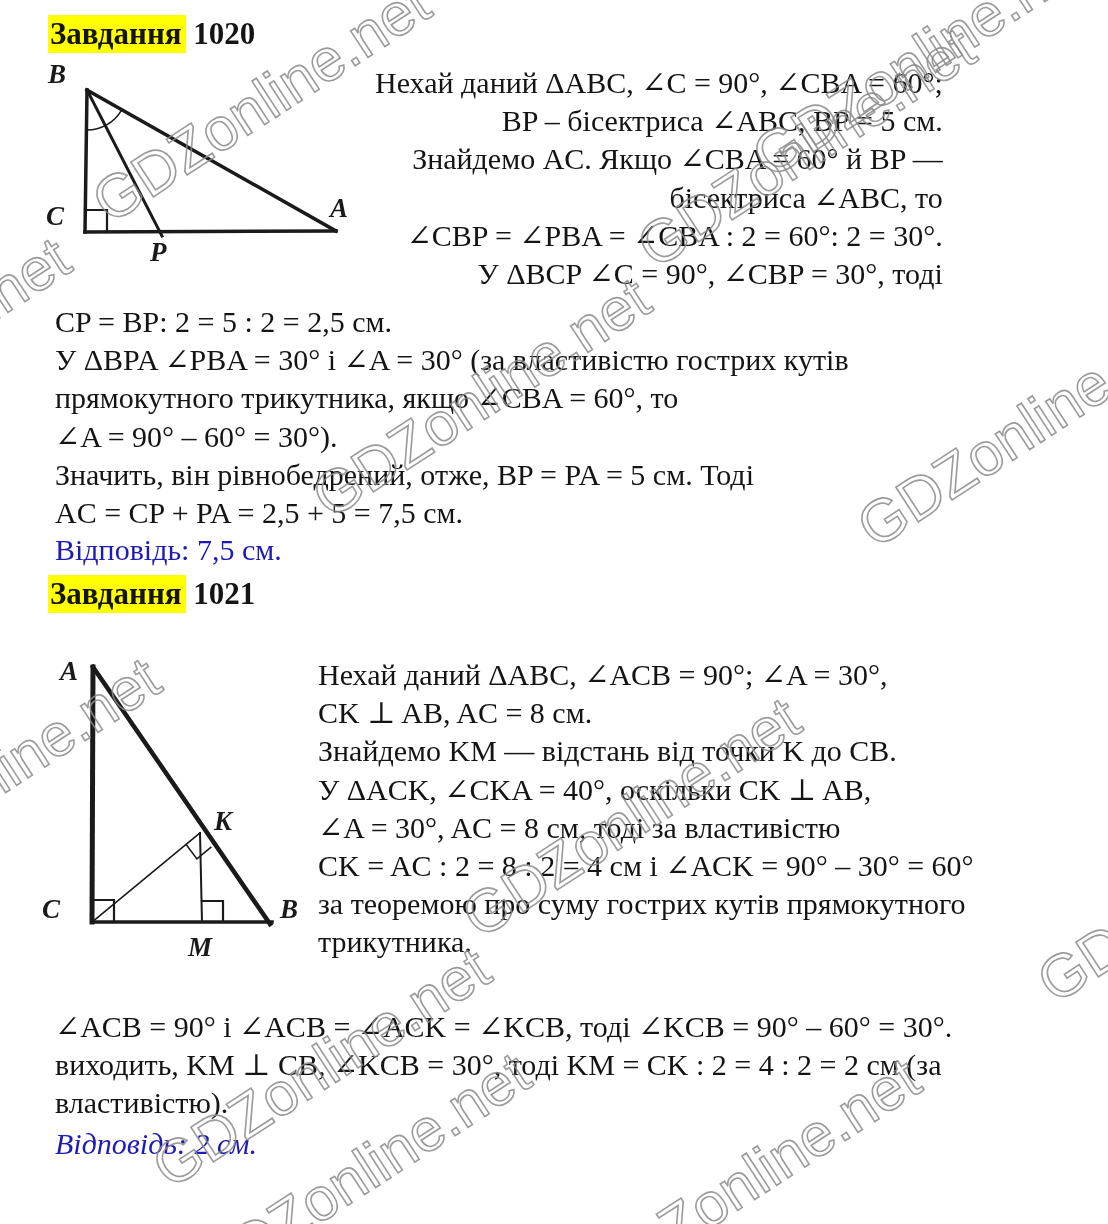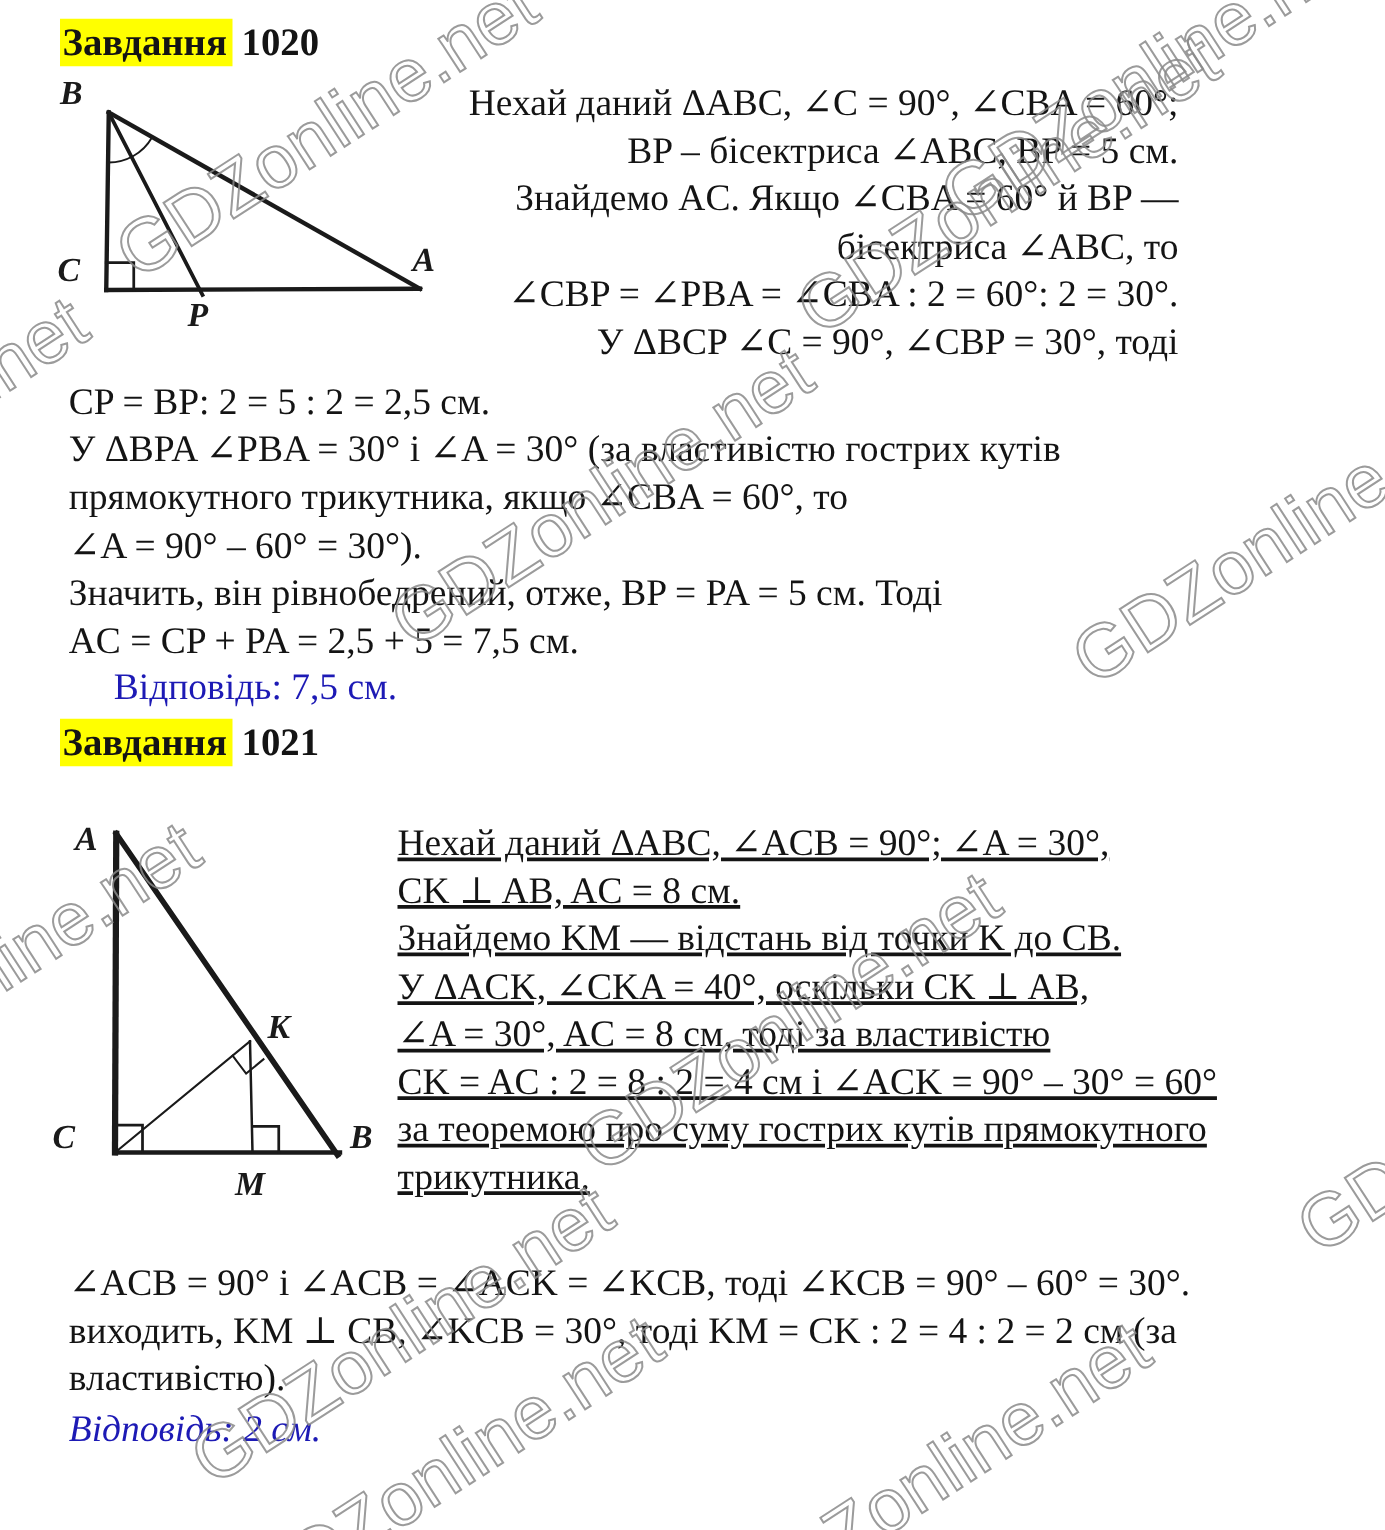--- a/index.html
+++ b/index.html
@@ -51,21 +51,21 @@
 
   <div class="tcol" style="left:55px;top:303px;">
       <div class="tline">CP = BP: 2 = 5 : 2 = 2,5 см.</div>
       <div class="tline">У ΔBPA ∠PBA = 30° і ∠A = 30° (за властивістю гострих кутів</div>
       <div class="tline">прямокутного трикутника, якщо ∠CBA = 60°, то</div>
       <div class="tline">∠A = 90° – 60° = 30°).</div>
       <div class="tline">Значить, він рівнобедрений, отже, BP = PA = 5 см. Тоді</div>
       <div class="tline">AC = CP + PA = 2,5 + 5 = 7,5 см.</div>
     </div>
 
-  <div class="answer" style="left:55px;top:533px;margin-left:36px;">Відповідь: 7,5 см.</div>
+  <div class="answer" style="left:55px;top:533px;">Відповідь: 7,5 см.</div>
 
   <div class="title" style="left:48px;top:576px;">
     <span class="hl">Завдання</span><span>&nbsp;</span><span>1021</span>
   </div>
 
   <svg class="fig" style="left:40px;top:650px;" width="290" height="320" viewBox="0 0 290 320">
     <line x1="53" y1="17" x2="52" y2="272" stroke-width="5"></line>
     <line x1="52" y1="272" x2="232" y2="272" stroke-width="3.5"></line>
     <line x1="53" y1="17" x2="230" y2="274" stroke-width="4.5"></line>
     <line x1="52" y1="272" x2="160" y2="183" stroke-width="1.6"></line>
@@ -73,21 +73,21 @@
     <path d="M52 250 L74 250 L74 272" stroke-width="2.2"></path>
     <path d="M162 251 L183 251 L183 272" stroke-width="2.2"></path>
     <path d="M146.1 194.5 L156.9 208.9 L170.8 197.4" stroke-width="1.6"></path>
     <text class="vlabel" x="20" y="30">A</text>
     <text class="vlabel" x="2" y="268">C</text>
     <text class="vlabel" x="240" y="268">B</text>
     <text class="vlabel" x="174" y="180">K</text>
     <text class="vlabel" x="148" y="306">M</text>
   </svg>
 
-  <div class="tcol" style="left:318px;top:656px;text-decoration:underline;">
+  <div class="tcol" style="left:318px;top:656px;">
       <div class="tline">Нехай даний ΔABC, ∠ACB = 90°; ∠A = 30°,</div>
       <div class="tline">CK ⊥ AB, AC = 8 см.</div>
       <div class="tline">Знайдемо KM — відстань від точки K до CB.</div>
       <div class="tline">У ΔACK, ∠CKA = 40°, оскільки CK ⊥ AB,</div>
       <div class="tline">∠A = 30°, AC = 8 см, тоді за властивістю</div>
       <div class="tline">CK = AC : 2 = 8 : 2 = 4 см і ∠ACK = 90° – 30° = 60°</div>
       <div class="tline">за теоремою про суму гострих кутів прямокутного</div>
       <div class="tline">трикутника.</div>
     </div>
 

